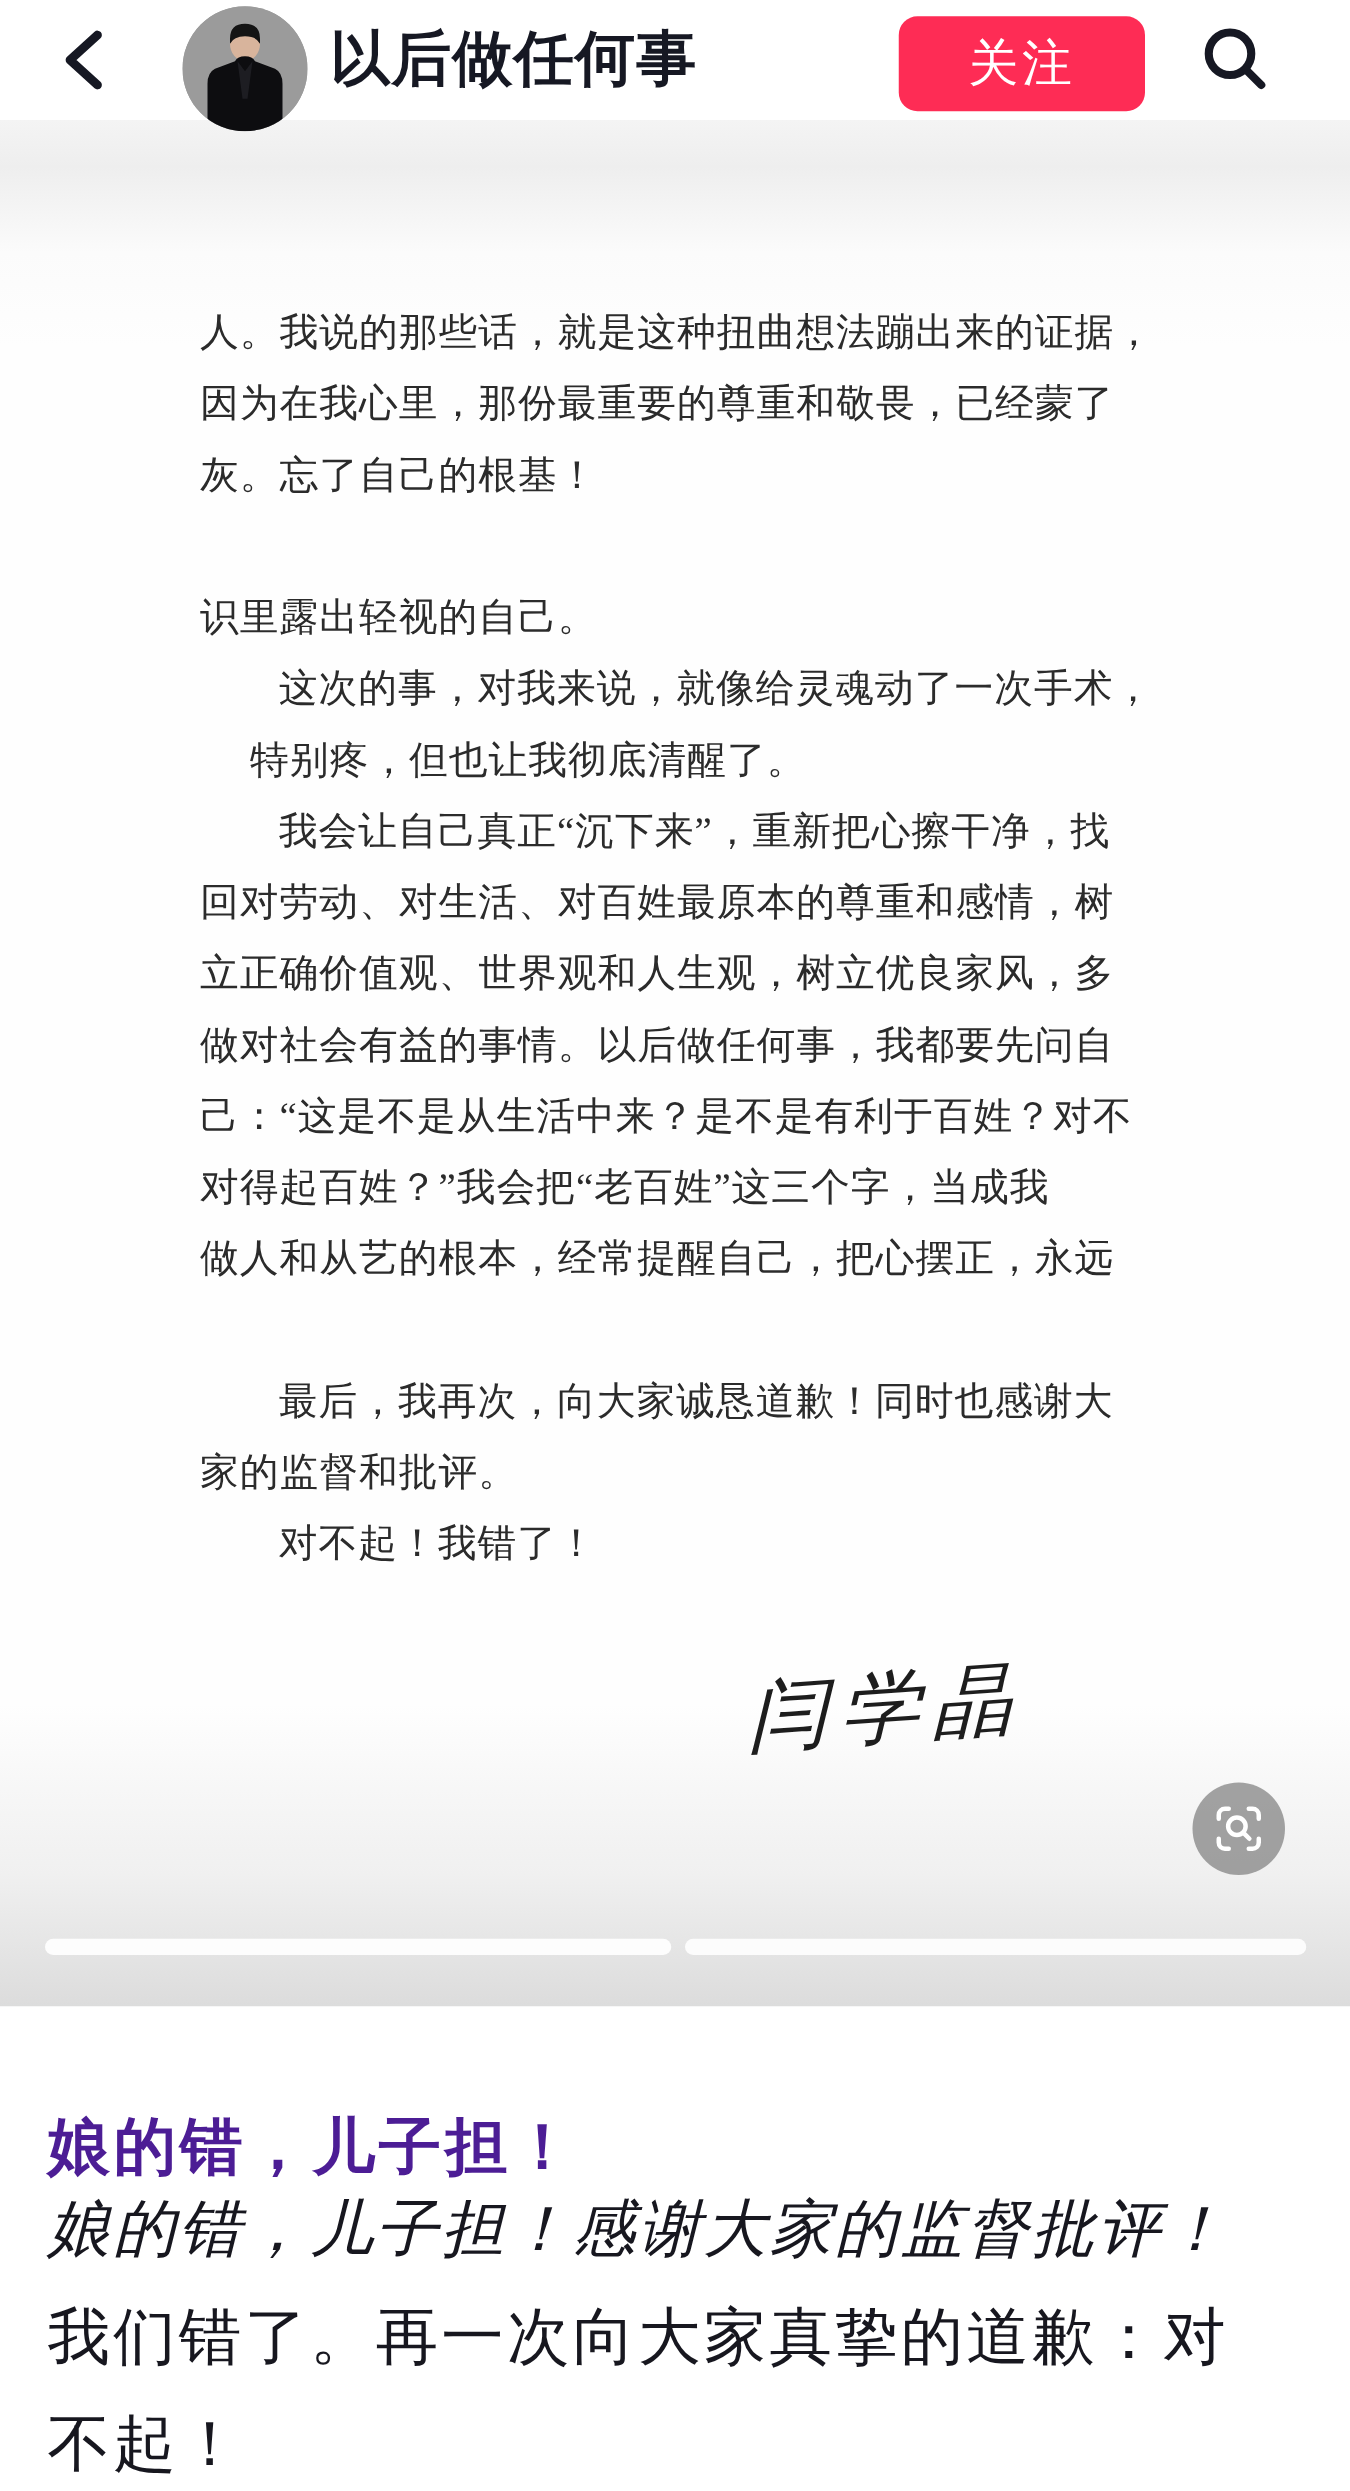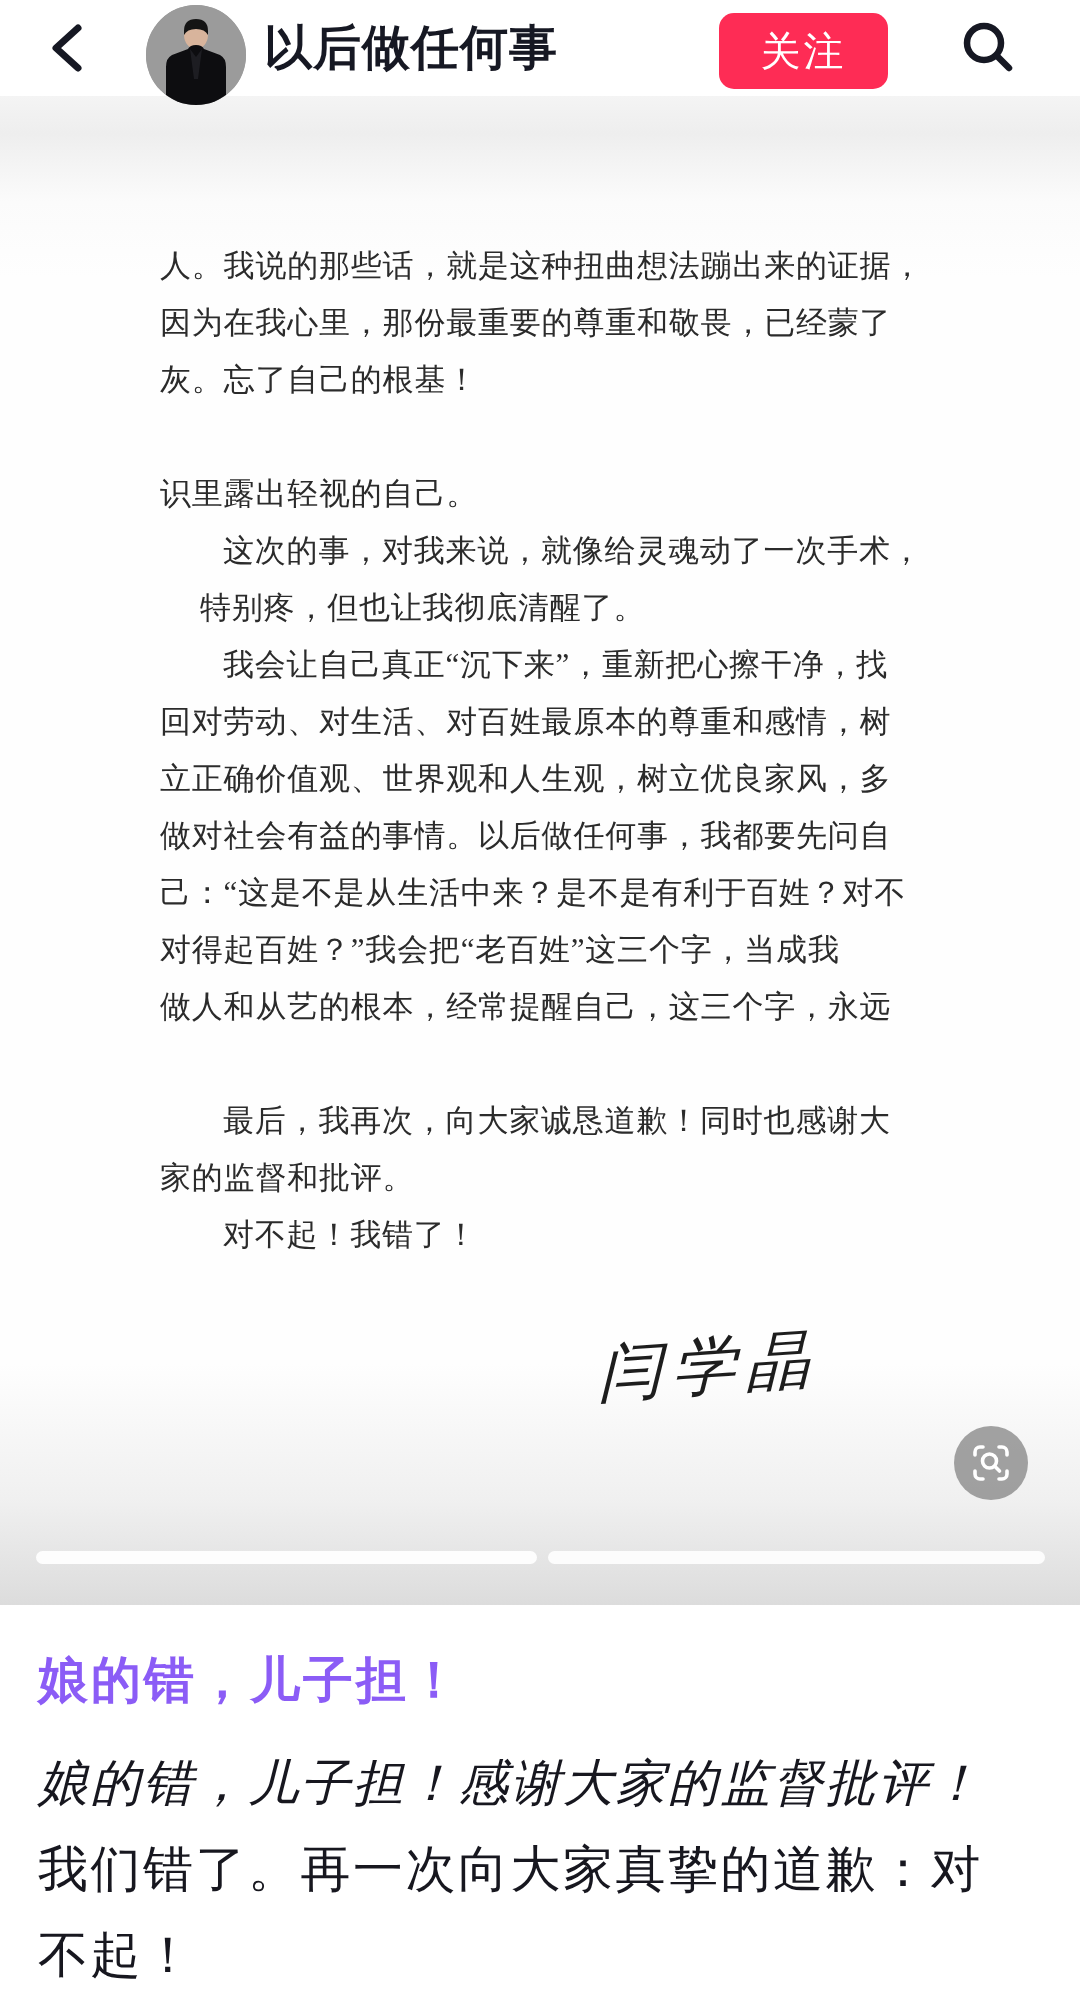--- a/index.html
+++ b/index.html
@@ -43,21 +43,21 @@
     line-height: 96px;
     font-size: 48px;
     font-weight: bold;
     letter-spacing: 1px;
     color: #161823;
     white-space: nowrap;
   }
   .follow-btn {
     position: absolute;
     left: 719px; top: 13px;
-    width: 169px; height: 76px;
+    width: 197px; height: 76px;
     background: #FE2C55;
     border-radius: 15px;
     border: none;
     color: #ffffff;
     font-size: 40px;
     letter-spacing: 3px;
     font-family: inherit;
     text-align: center;
     line-height: 76px;
     cursor: pointer;
@@ -126,25 +126,25 @@
     height: 13px;
     border-radius: 7px;
     z-index: 4;
   }
   .page-bar.b1 { left: 36px;  width: 501px; background: #fdfdfd; }
   .page-bar.b2 { left: 548px; width: 497px; background: rgba(255,255,255,0.88); }
 
   
   .caption-title {
     position: absolute;
-    left: 38px; top: 1647px;
+    left: 38px; top: 1684px;
     font-size: 50px;
     font-weight: bold;
     letter-spacing: 3px;
-    color: #8b5cf6;
+    color: #4c1d95;
     white-space: nowrap;
   }
   .caption-line {
     position: absolute;
     left: 38px;
     height: 86px;
     line-height: 86px;
     font-size: 50px;
     letter-spacing: 2.5px;
     color: #17171f;
@@ -198,21 +198,21 @@
     <div class="letter-line" style="top: 351px;">灰。忘了自己的根基！</div>
     <div class="letter-line" style="top: 465px;">识里露出轻视的自己。</div>
     <div class="letter-line indent" style="top: 522px;">这次的事，对我来说，就像给灵魂动了一次手术，</div>
     <div class="letter-line" style="top: 579px; margin-left: 40px;">特别疼，但也让我彻底清醒了。</div>
     <div class="letter-line indent" style="top: 636px;">我会让自己真正“沉下来”，重新把心擦干净，找</div>
     <div class="letter-line" style="top: 693px;">回对劳动、对生活、对百姓最原本的尊重和感情，树</div>
     <div class="letter-line" style="top: 750px;">立正确价值观、世界观和人生观，树立优良家风，多</div>
     <div class="letter-line" style="top: 807px;">做对社会有益的事情。以后做任何事，我都要先问自</div>
     <div class="letter-line" style="top: 864px;">己：“这是不是从生活中来？是不是有利于百姓？对不</div>
     <div class="letter-line" style="top: 921px;">对得起百姓？”我会把“老百姓”这三个字，当成我</div>
-    <div class="letter-line" style="top: 978px;">做人和从艺的根本，经常提醒自己，这三个字，永远</div>
+    <div class="letter-line" style="top: 978px;">做人和从艺的根本，经常提醒自己，把心摆正，永远</div>
     <div class="letter-line indent" style="top: 1092px;">最后，我再次，向大家诚恳道歉！同时也感谢大</div>
     <div class="letter-line" style="top: 1149px;">家的监督和批评。</div>
     <div class="letter-line indent" style="top: 1206px;">对不起！我错了！</div>
 
   <div class="signature">闫学晶</div>
 
   <div class="scan-btn">
     <span>
       <svg width="42" height="42" viewBox="0 0 42 42">
         <g fill="none" stroke="#ffffff" stroke-width="3.6" stroke-linecap="round">

